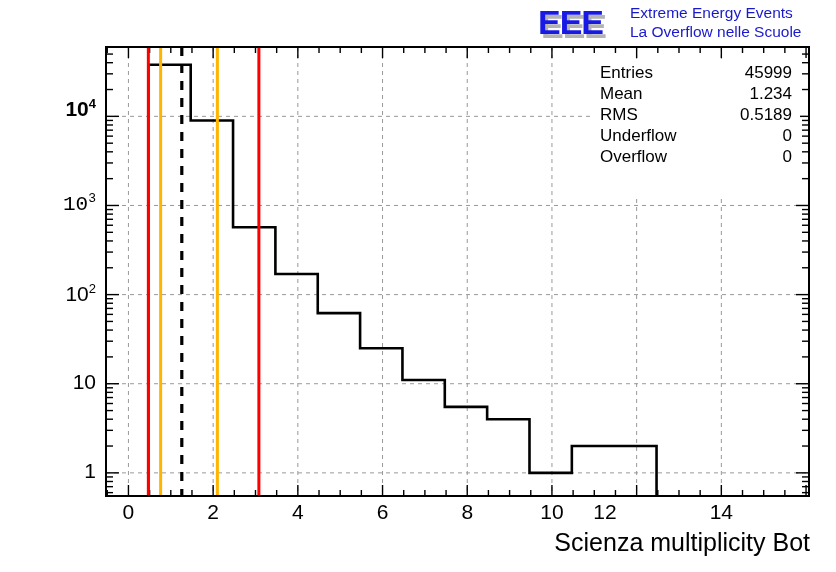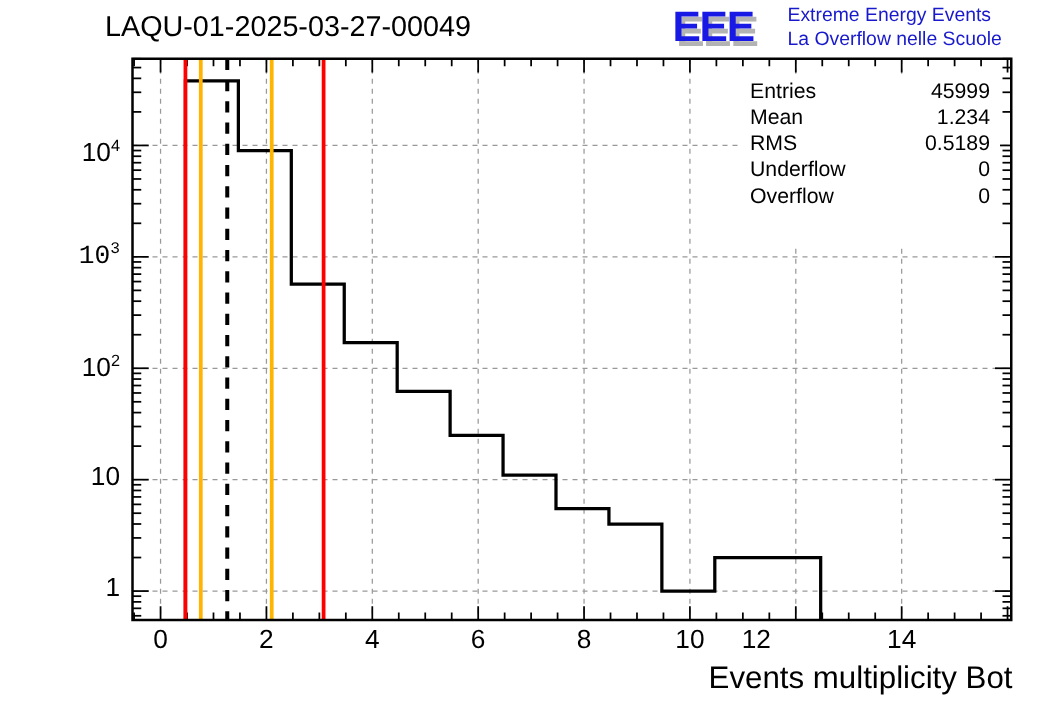--- a/index.html
+++ b/index.html
@@ -53,21 +53,20 @@
   .xtitle{
     position:absolute; right:26px; top:528px;
     font-size:25px; color:#000; white-space:nowrap;
   }
 </style>
 </head>
 <body>
 
 <div id="root">
 
-  <div class="title">LAQU-01-2025-03-27-00049</div>
 
   <div class="logo">
     <div class="logo-marks">
       <div class="eee-shadow">EEE</div>
       <div class="eee-front">EEE</div>
     </div>
     <div class="logo-text">
       <div>Extreme Energy Events</div>
       <div>La Overflow nelle Scuole</div>
     </div>
@@ -290,17 +289,17 @@
       <div class="xlab" style="left: 467.24px;">8</div>
       <div class="xlab" style="left: 551.939px;">10</div>
       <div class="xlab" style="left: 605px;">12</div>
       <div class="xlab" style="left: 721.337px;">14</div>
     </div>
   <div id="ylabels">
       <div class="ylab" style="width: 96px; left: 0px; top: 458.859px;">1</div>
       <div class="ylab" style="width: 96px; left: 0px; top: 369.733px;">10</div>
       <div class="ylab" style="width: 96px; left: 0px; top: 280.607px;">10<sup>2</sup></div>
       <div class="ylab" style="width: 96px; left: 0px; top: 191.48px; font-family: Liberation Mono, monospace;">10<sup>3</sup></div>
-      <div class="ylab" style="width: 96px; left: 0px; top: 109px;">10<sup>4</sup></div>
+      <div class="ylab" style="width: 96px; left: 0px; top: 96px; font-weight: bold;">10<sup>4</sup></div>
     </div>
 
-  <div class="xtitle">Events multiplicity Bot</div>
+  <div class="xtitle">Scienza multiplicity Bot</div>
 </div>
 
 </body></html>

